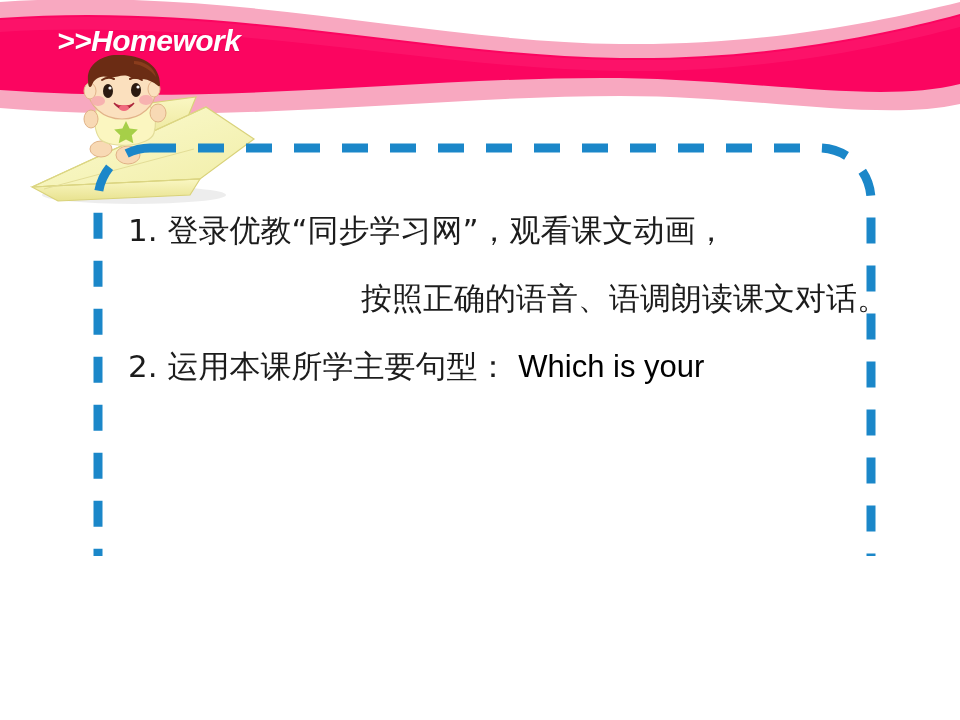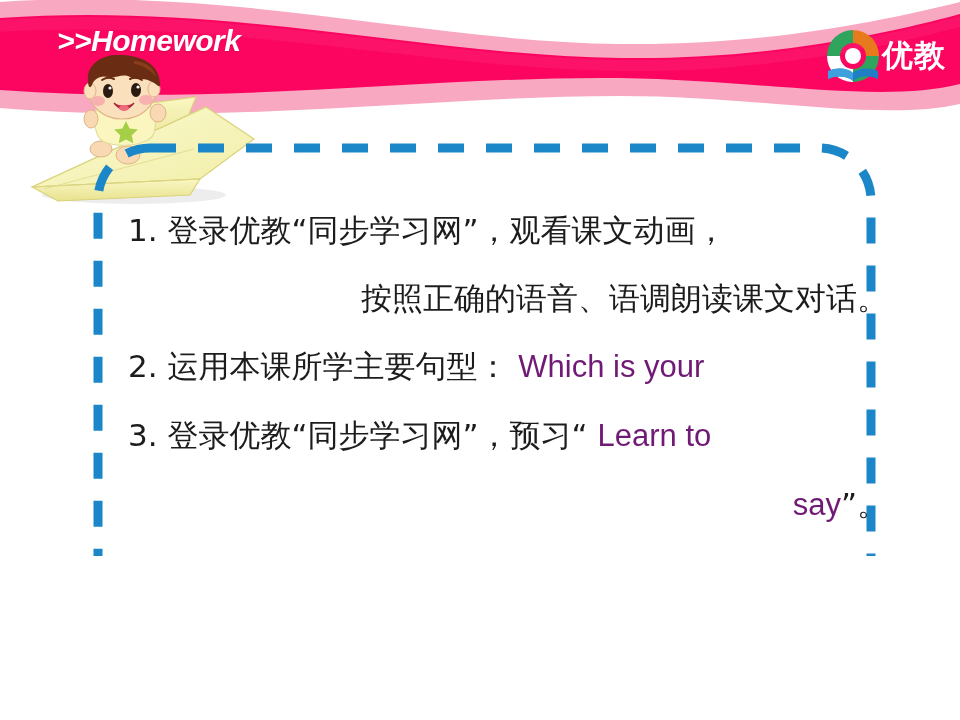--- a/index.html
+++ b/index.html
@@ -102,21 +102,21 @@
     white-space: nowrap;
   }
   .item .num {
     font-family: "DejaVu Sans", sans-serif;
   }
   .item .indent {
     display: inline-block;
     width: 38px;
   }
   .en {
-    color: #701a75;
+    color: #000000;
     font-family: "Liberation Sans", sans-serif;
     font-size: 31px;
   }
   .line2, .line3 {
     display: block;
     text-align: right;
   }
 
   
   #close-btn {
@@ -167,38 +167,20 @@
 
       <path d="M0,18 C230,2 430,56 620,58 C760,60 880,36 960,14 L960,84
                C880,104 760,80 620,78 C430,76 230,106 0,90 Z" fill="#FB0560"></path>
 
       <path d="M0,20 C230,4 430,58 620,60 C760,62 880,38 960,16 L960,27
                C880,48 760,73 620,71 C430,69 230,18 0,32 Z" fill="#FF2A7B" opacity="0.35"></path>
     </svg>
     <div id="banner-title">&gt;&gt;Homework</div>
   </div>
 
-  <div id="logo">
-    <svg id="logo-mark" viewBox="0 0 58 58">
-
-      <path d="M29,3 A26,26 0 0 1 55,29 L42,29 A13,13 0 0 0 29,16 Z" fill="#E87A1E"></path>
-      <path d="M55,29 A26,26 0 0 1 29,55 L29,42 A13,13 0 0 0 42,29 Z" fill="#2FA45C"></path>
-      <path d="M29,55 A26,26 0 0 1 3,29 L16,29 A13,13 0 0 0 29,42 Z" fill="#FFFFFF"></path>
-      <path d="M3,29 A26,26 0 0 1 29,3 L29,16 A13,13 0 0 0 16,29 Z" fill="#2FA45C"></path>
-
-      <path d="M29,10 C18,10 18,24 29,29 C40,34 40,48 29,48
-               C40,48 40,34 29,29 C18,24 18,10 29,10 Z" fill="#FFFFFF" opacity="0.95"></path>
-      <circle cx="29" cy="29" r="8" fill="#FFFFFF"></circle>
-
-      <path d="M4,44 C13,40 24,41 29,46 C34,41 45,40 54,44
-               L54,52 C45,48 34,49 29,54 C24,49 13,48 4,52 Z" fill="#1F7FC4"></path>
-      <path d="M4,44 C13,40 24,41 29,46 L29,54 C24,49 13,48 4,52 Z" fill="#3EA0DC"></path>
-    </svg>
-    <div id="logo-text">优教</div>
-  </div>
 
   <svg id="plane-boy" viewBox="0 0 236 152">
     <defs>
       <linearGradient id="pg1" x1="0" y1="0" x2="1" y2="1">
         <stop offset="0" stop-color="#FCFBD2"></stop>
         <stop offset="1" stop-color="#F1EEA8"></stop>
       </linearGradient>
       <linearGradient id="pg2" x1="0" y1="0" x2="0" y2="1">
         <stop offset="0" stop-color="#FAF7C3"></stop>
         <stop offset="1" stop-color="#E8E28F"></stop>
@@ -267,26 +249,20 @@
       <span>登录优教“同步学习网”，观看课文动画，</span>
       <span class="line2"><span class="indent"></span><span>按照正确的语音、语调朗读课文对话。</span></span>
     </div>
 
     <div class="item">
       <span class="num">2.</span>
       <span>运用本课所学主要句型：</span>
       <span class="en">Which is your</span>
     </div>
 
-    <div class="item">
-      <span class="num">3.</span>
-      <span>登录优教“同步学习网”，预习“</span>
-      <span class="en">Learn to</span>
-      <span class="line2"><span class="indent"></span><span class="en">say</span><span>”。</span></span>
-    </div>
 
   </div>
 
   <div id="close-btn">
     <span id="close-label">close</span>
   </div>
 
   <svg id="pencil" viewBox="0 0 118 152">
     <defs>
       <linearGradient id="bodyg" x1="0" y1="0" x2="1" y2="0">

